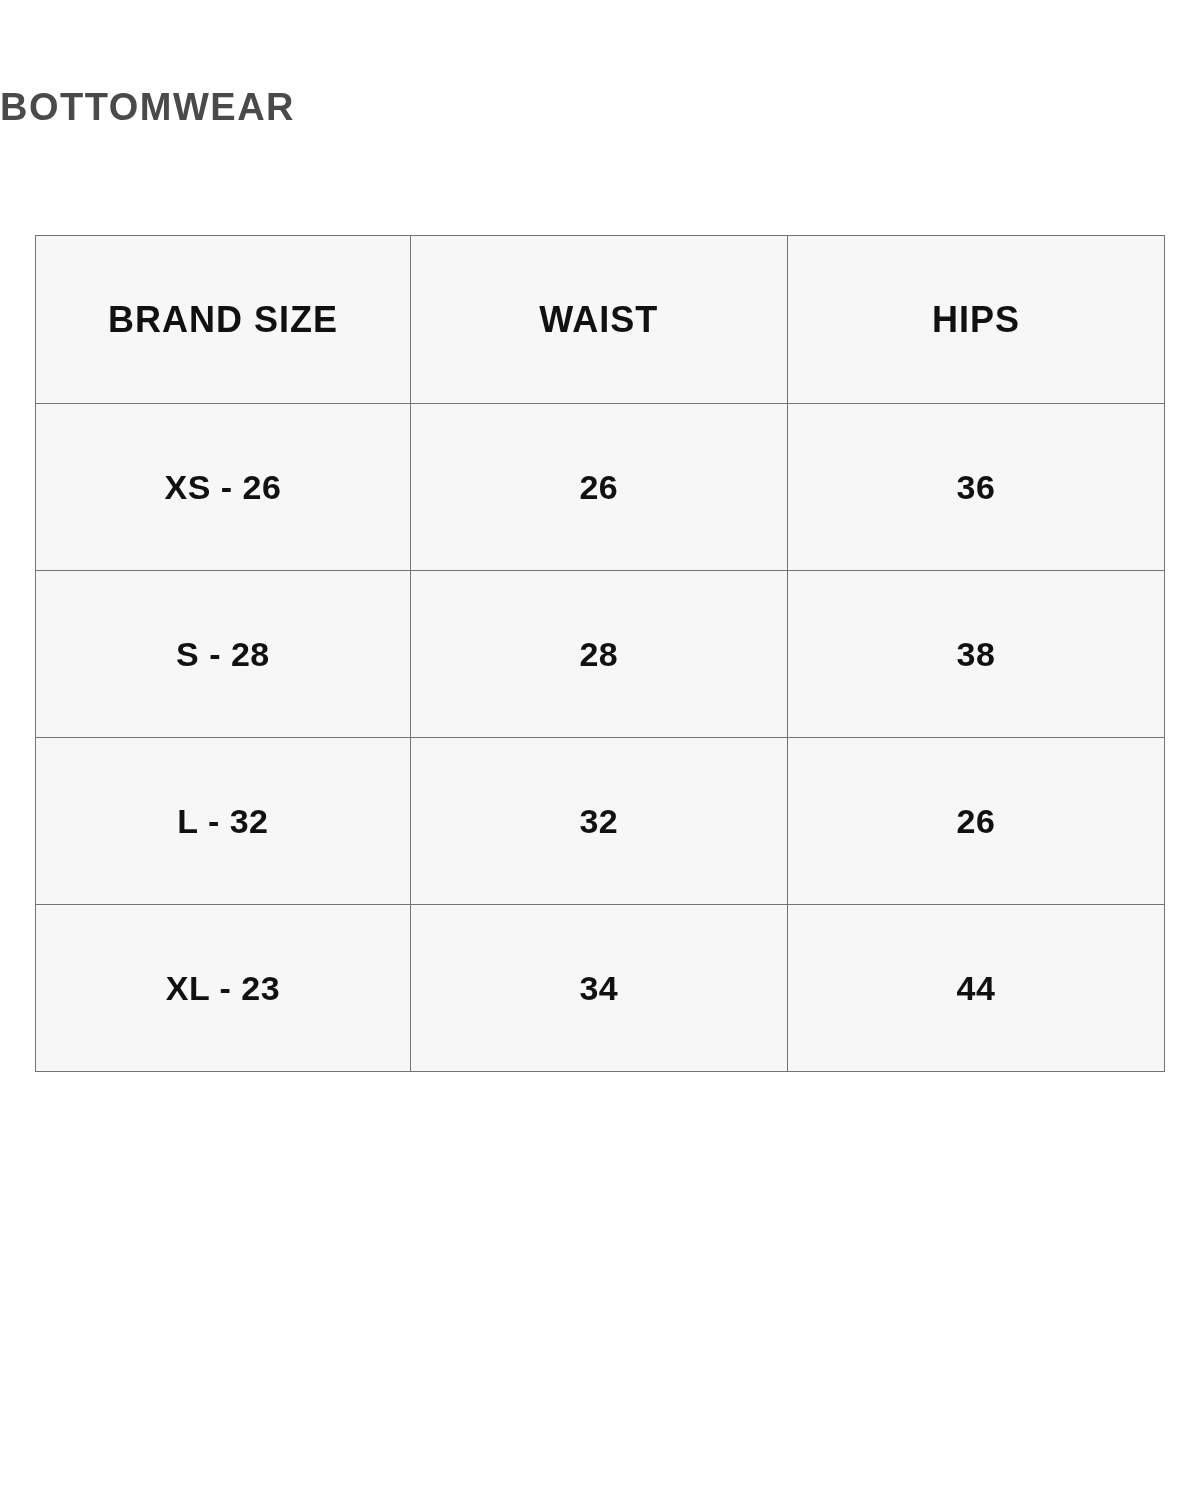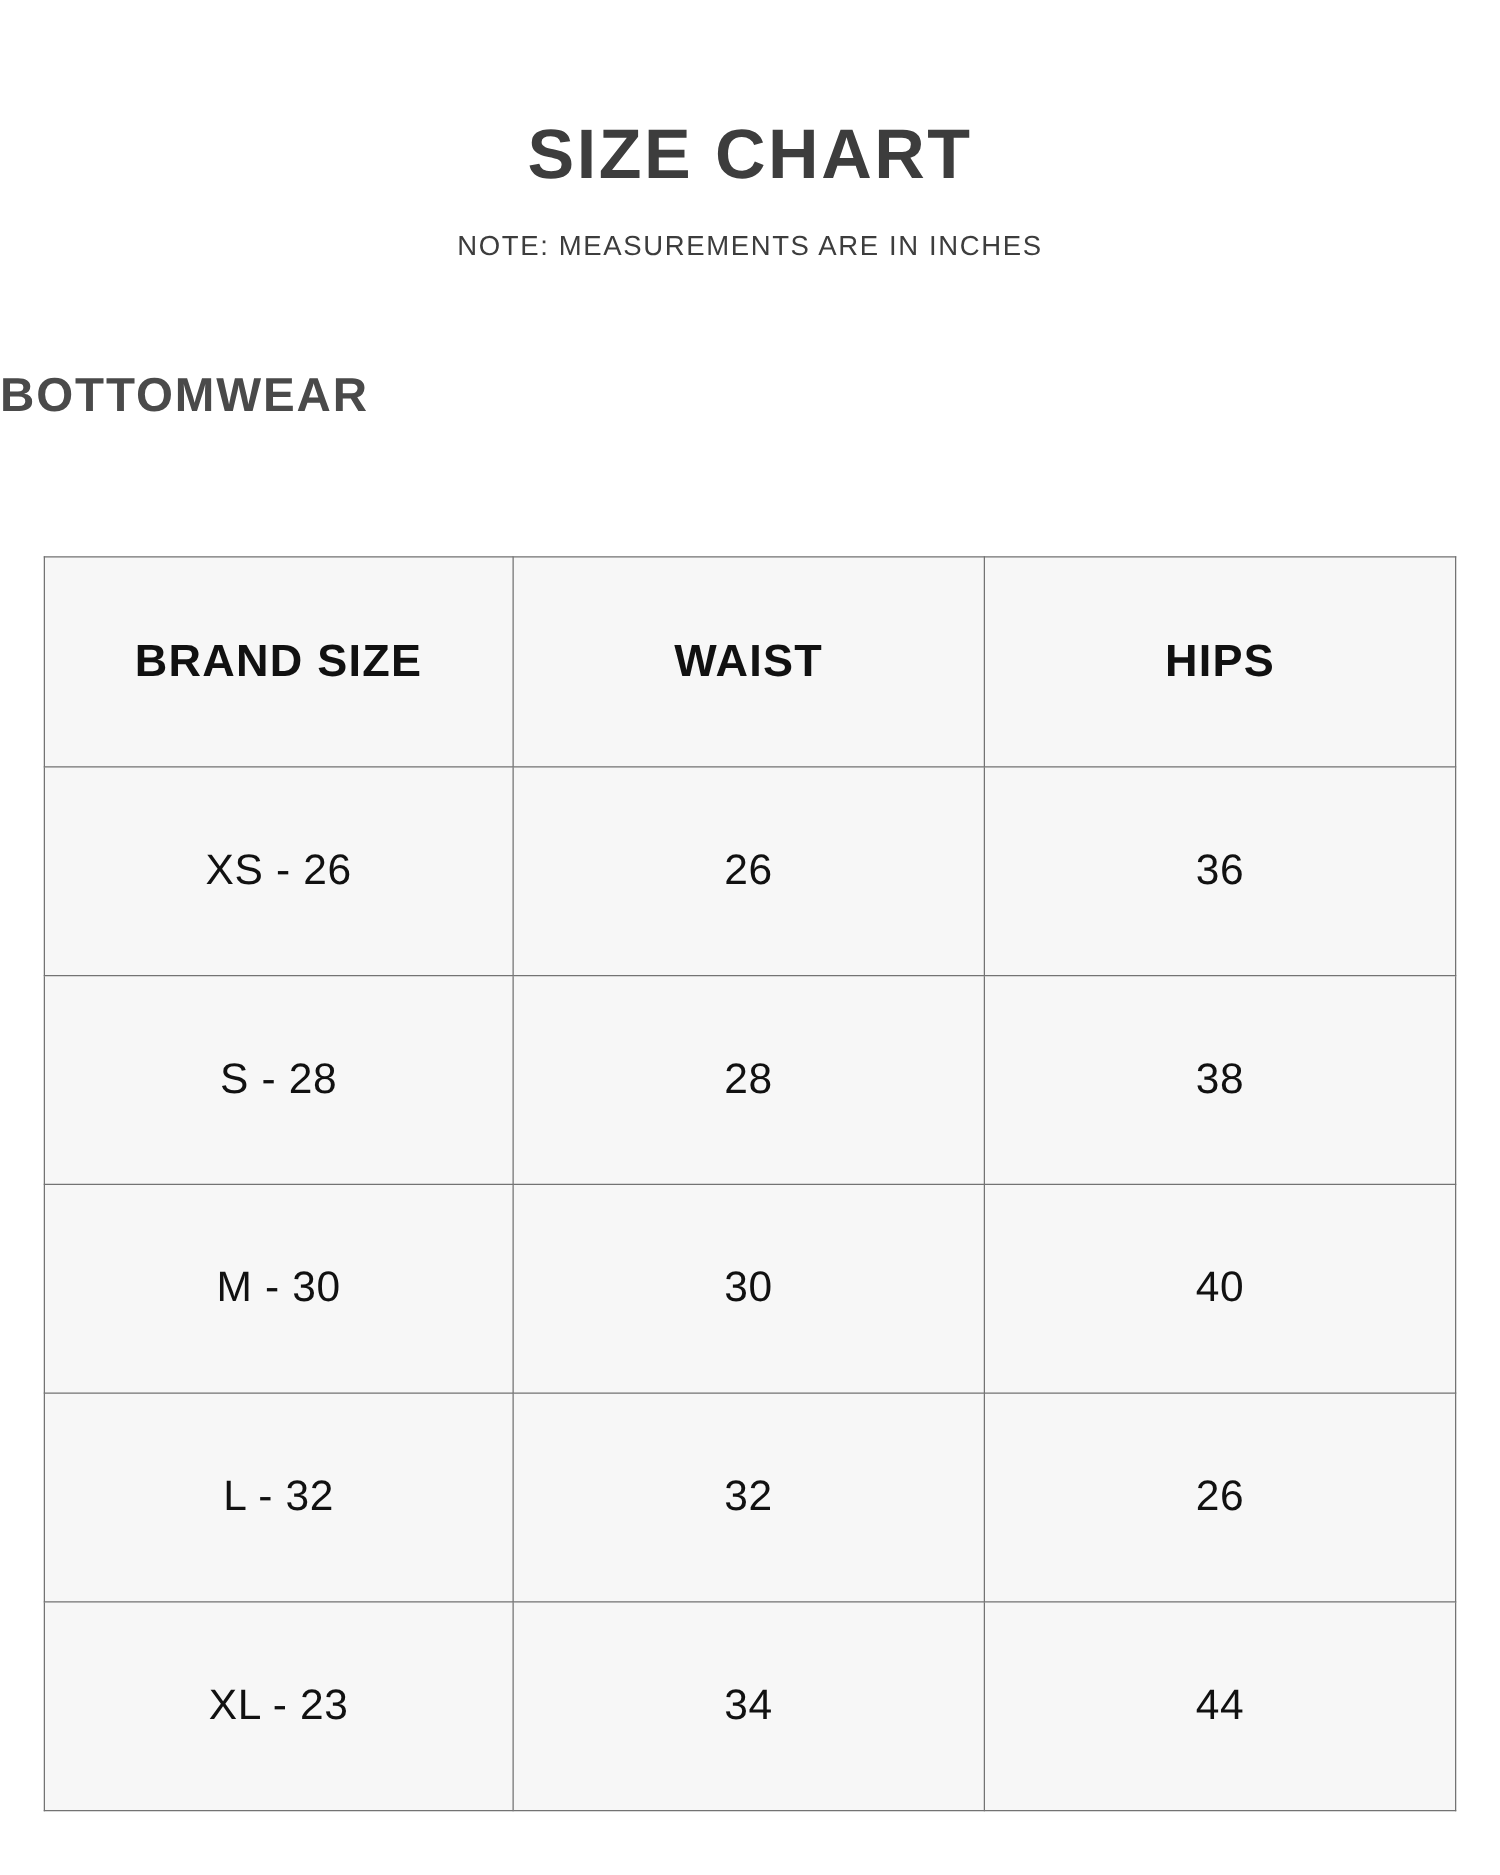--- a/index.html
+++ b/index.html
@@ -75,37 +75,33 @@
   table.size-table th {
     height: 168px;
     font-size: 36px;
     font-weight: 700;
     letter-spacing: 1px;
   }
 
   table.size-table td {
     height: 167px;
     font-size: 34px;
-    font-weight: 400;
+    font-weight: 700;
     letter-spacing: 0.5px;
   }
 
   table.size-table col.c1 { width: 33.2%; }
   table.size-table col.c2 { width: 33.4%; }
   table.size-table col.c3 { width: 33.4%; }
 </style>
 </head>
 <body>
 
 <div class="page">
 
-  <div class="header">
-    <h1 class="title">SIZE CHART</h1>
-    <div class="note">NOTE: MEASUREMENTS ARE IN INCHES</div>
-  </div>
 
   <div class="section-title">BOTTOMWEAR</div>
 
   <div class="table-wrap">
     <table class="size-table">
       <colgroup>
         <col class="c1">
           <col class="c2">
           <col class="c3">
       </colgroup>
@@ -121,25 +117,20 @@
           <td>XS - 26</td>
           <td>26</td>
           <td>36</td>
         </tr>
         <tr>
           <td>S - 28</td>
           <td>28</td>
           <td>38</td>
         </tr>
         <tr>
-          <td>M - 30</td>
-          <td>30</td>
-          <td>40</td>
-        </tr>
-        <tr>
           <td>L - 32</td>
           <td>32</td>
           <td>26</td>
         </tr>
         <tr>
           <td>XL - 23</td>
           <td>34</td>
           <td>44</td>
         </tr>
       </tbody>

